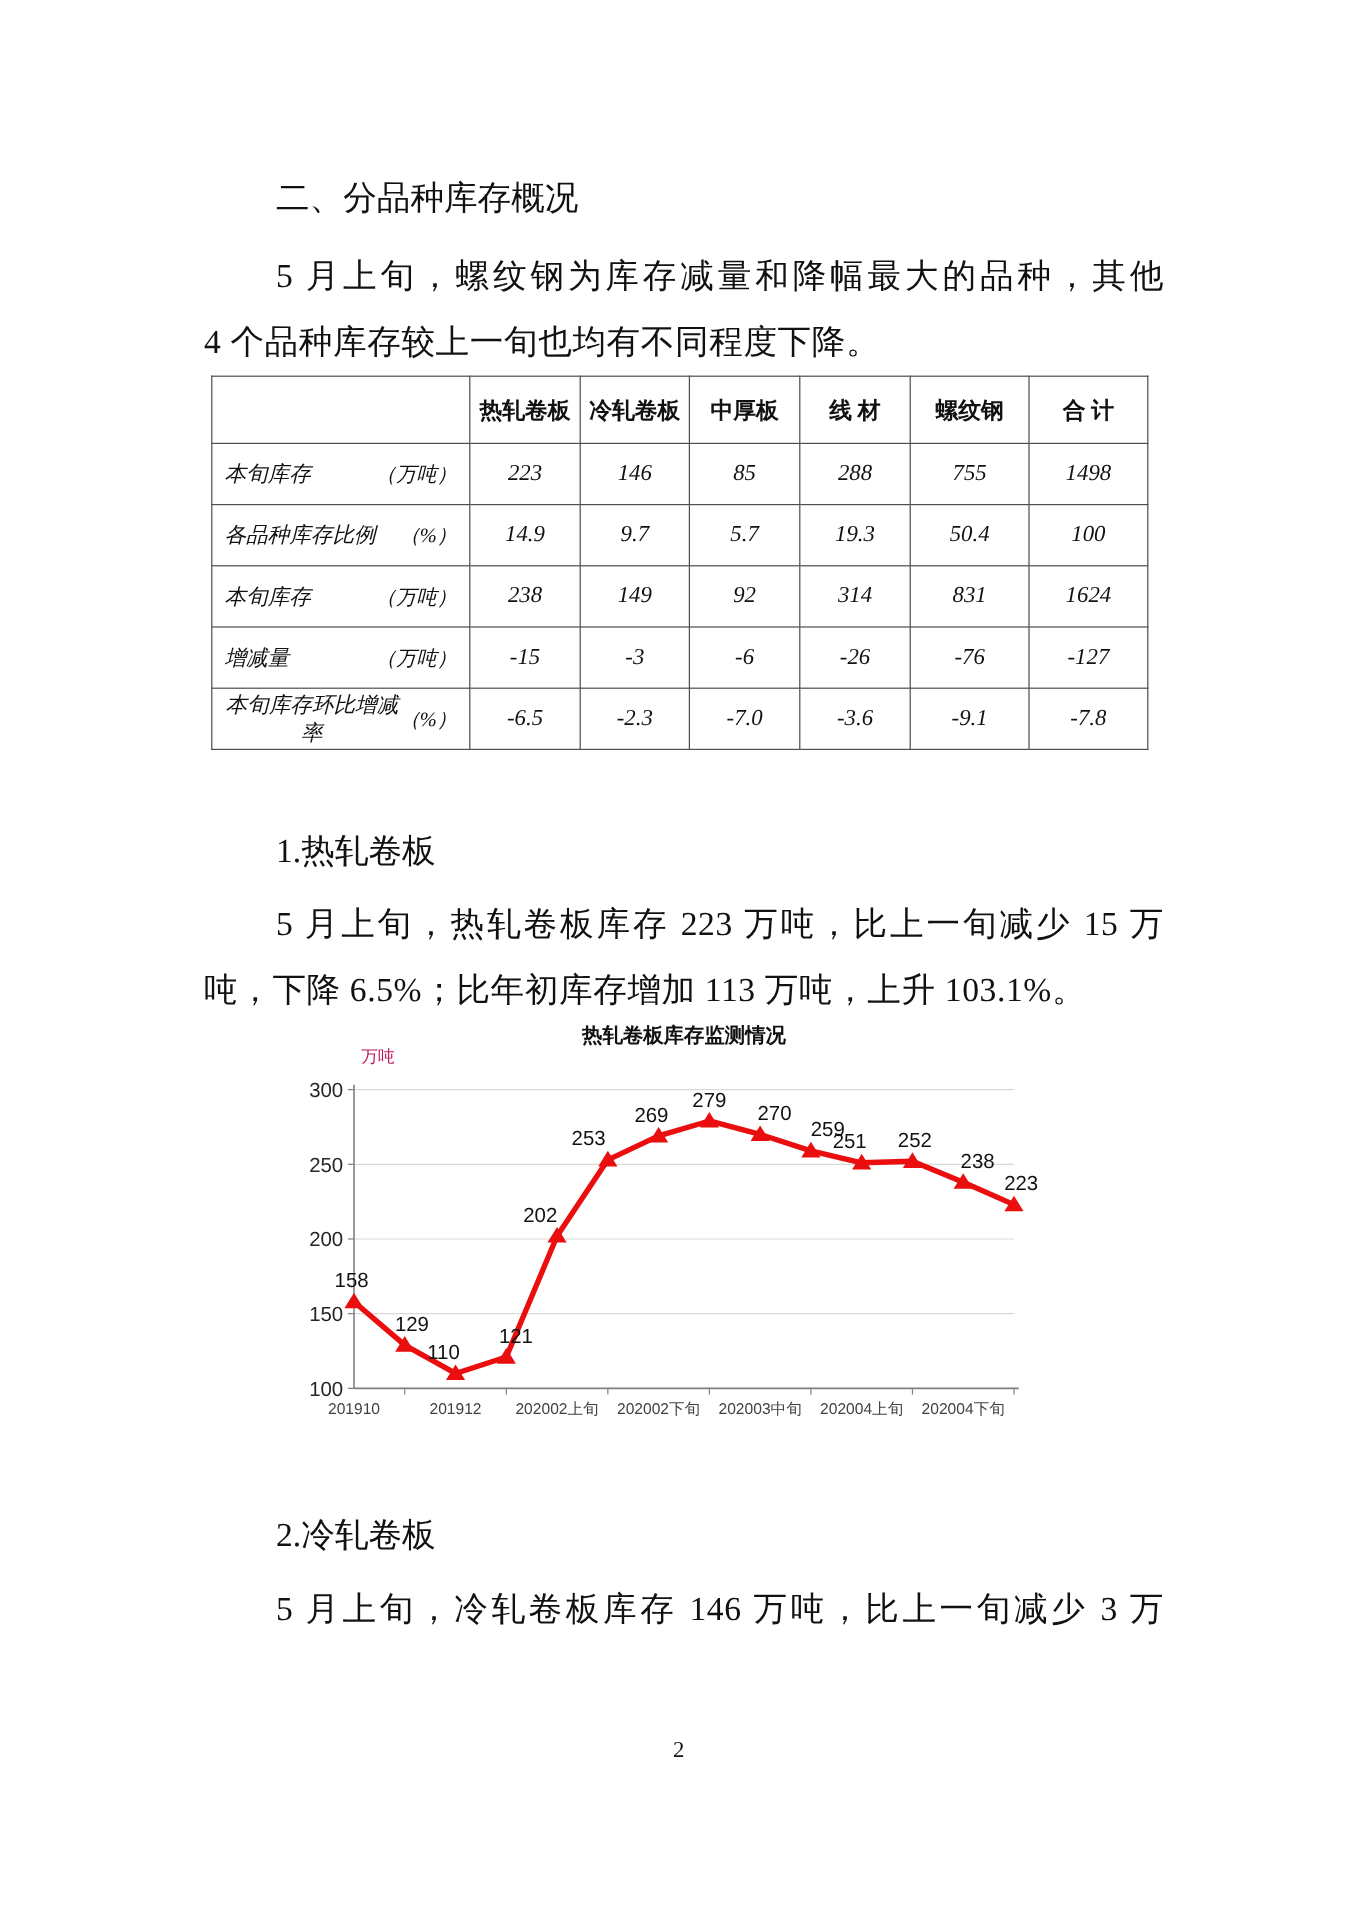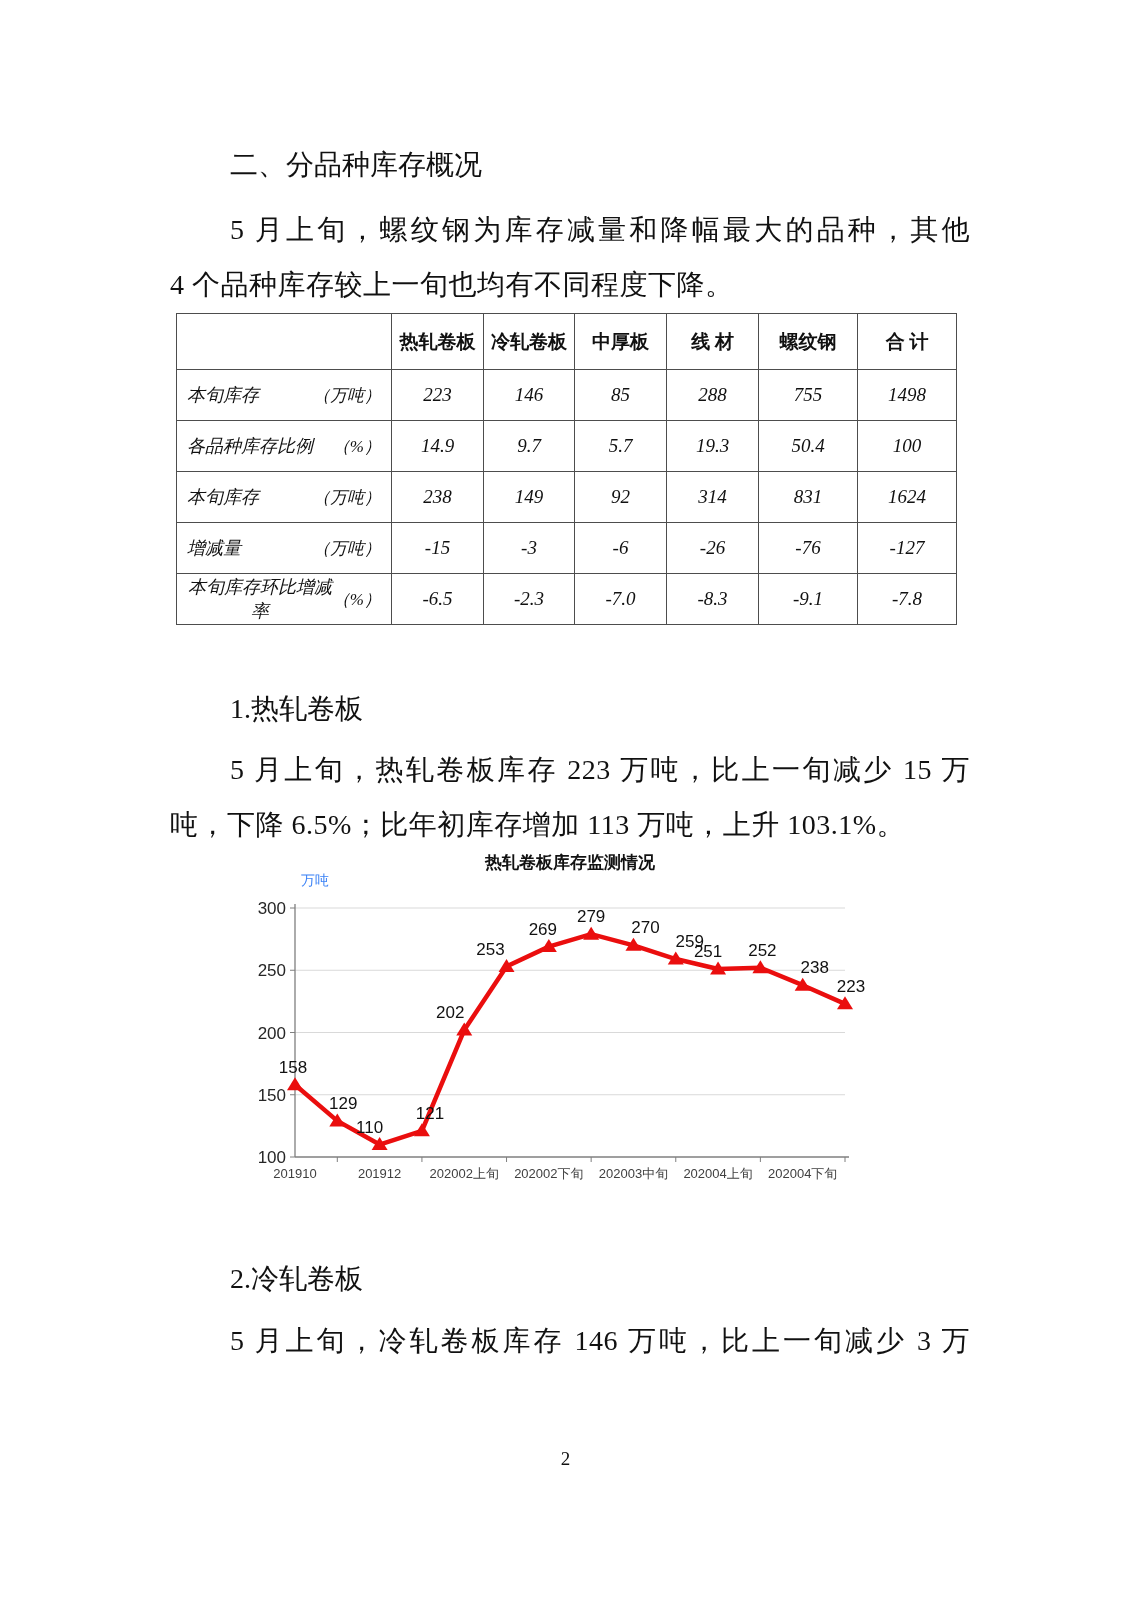--- a/index.html
+++ b/index.html
@@ -16,21 +16,21 @@
   table.inv{
     position:absolute;left:176px;top:313px;width:780px;
     border-collapse:collapse;table-layout:fixed;
   }
   table.inv th,table.inv td{border:1px solid #4d4d4d;}
   table.inv th{font-size:19px;font-weight:bold;height:53px;text-align:center;}
   table.inv td{font-size:19px;height:48px;text-align:center;font-style:italic;}
   .rl{display:flex;justify-content:space-between;align-items:center;padding:0 9px;font-size:18px;font-weight:normal;}
   .rl .unit{font-size:17px;}
   .chart-title{position:absolute;left:250px;top:851px;width:640px;text-align:center;font-size:17px;font-weight:bold;}
-  .chart-unit{position:absolute;left:301px;top:872px;font-size:14px;color:#3b82f6;}
+  .chart-unit{position:absolute;left:301px;top:872px;font-size:14px;color:#be185d;}
   #chart-svg{position:absolute;left:240px;top:838px;}
   .pageno{position:absolute;left:0;top:1448px;width:1131px;text-align:center;font-size:19px;}
 </style>
 </head>
 <body>
 
 <div class="page">
 
   <div class="h-sec" style="left:230px;top:146px;">二、分品种库存概况</div>
 
@@ -118,21 +118,21 @@
       <tr>
         <td>
             <div class="rl">
               <span>本旬库存环比增减率</span>
               <span class="unit">（%）</span>
             </div>
           </td>
         <td>-6.5</td>
         <td>-2.3</td>
         <td>-7.0</td>
-        <td>-8.3</td>
+        <td>-3.6</td>
         <td>-9.1</td>
         <td>-7.8</td>
       </tr>
     </tbody>
   </table>
 
   <div class="h-sec" style="left:230px;top:690px;">1.热轧卷板</div>
   <div class="jline" style="left:230px;top:751px;">5 月上旬，热轧卷板库存 223 万吨，比上一旬减少 15 万</div>
   <div class="line" style="left:170px;top:806px;">吨，下降 6.5%；比年初库存增加 113 万吨，上升 103.1%。</div>
 

